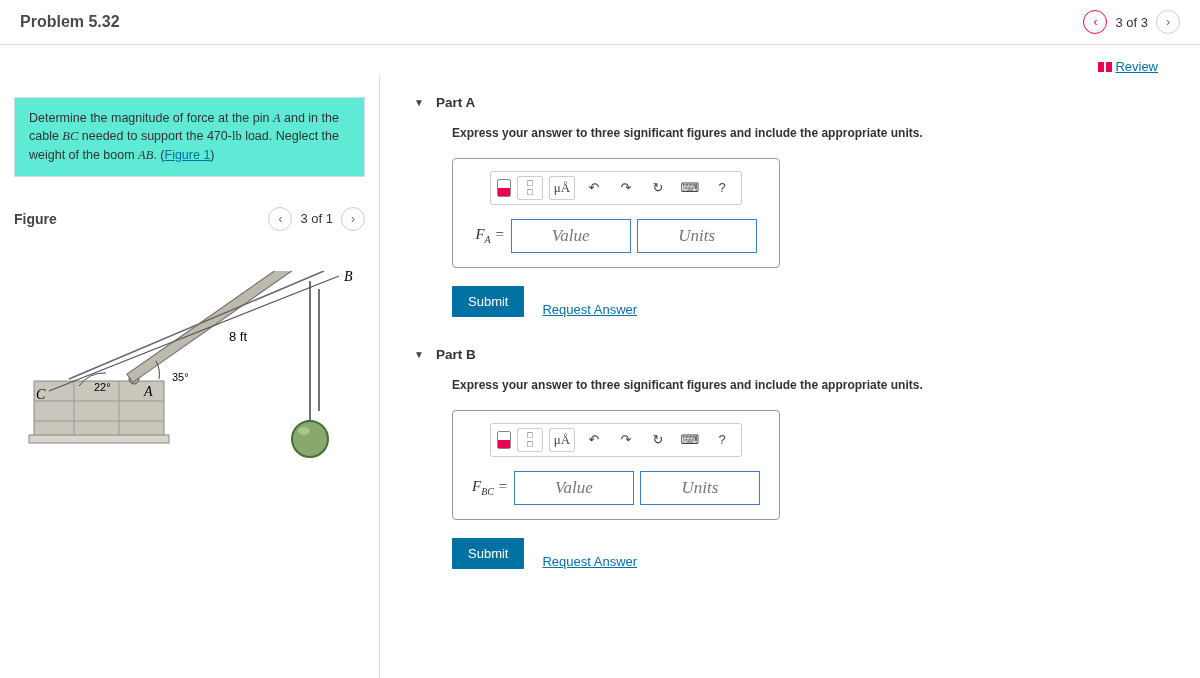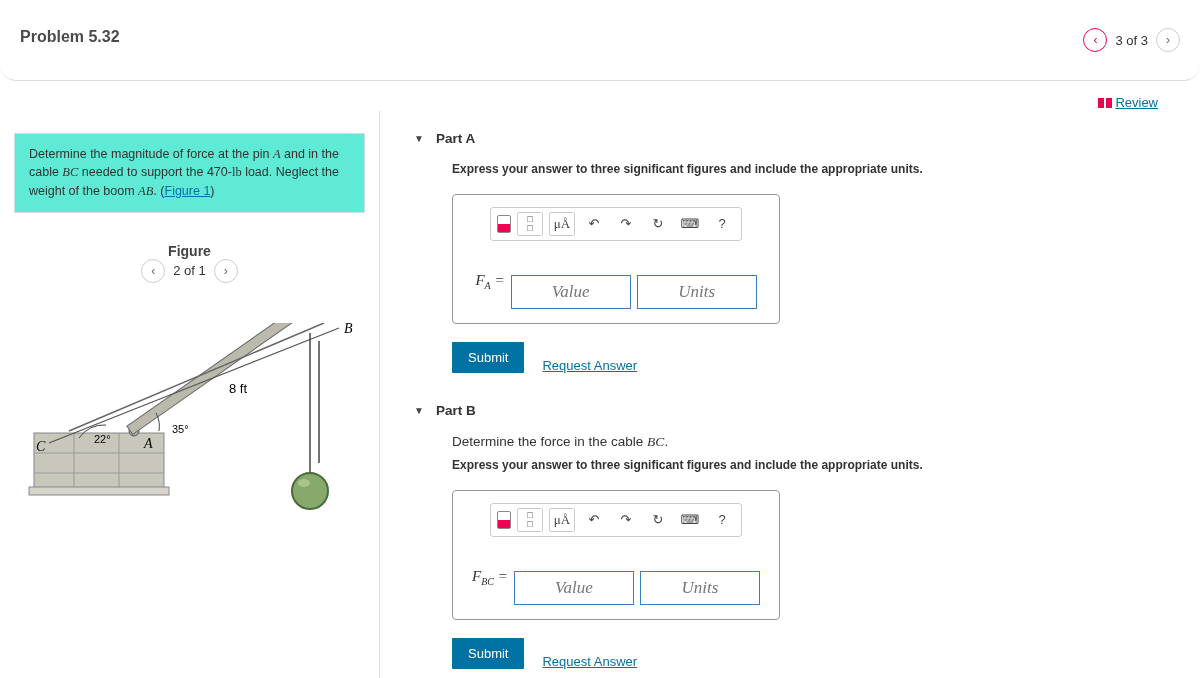--- a/index.html
+++ b/index.html
@@ -1,50 +1,50 @@
 <!DOCTYPE html>
 <html><head>
 <meta charset="utf-8">
 <style>
 * { box-sizing: border-box; margin: 0; padding: 0; }
 body { font-family: Arial, Helvetica, sans-serif; font-size: 13px; color: #333; background: #fff; }
-.header { display: flex; align-items: flex-start; justify-content: space-between; padding: 28px 20px; border-bottom: 1px solid #ddd; border-radius: 16px; }
+.header { display: flex; align-items: center; justify-content: space-between; padding: 10px 20px; border-bottom: 1px solid #ddd; }
 .header h1 { font-size: 16px; font-weight: bold; color: #4a4a4a; }
 .nav-group { display: flex; align-items: center; gap: 8px; font-size: 13px; }
 .circ { width: 24px; height: 24px; border: 1px solid #ccc; border-radius: 50%; display: flex; align-items: center; justify-content: center; cursor: pointer; color: #666; font-size: 12px; }
 .circ.active { border-color: #e05; color: #e05; }
 .review-bar { text-align: right; padding: 14px 42px 0 0; }
 .review-link { color: #0071a3; text-decoration: underline; font-size: 13px; display: inline-flex; align-items: center; gap: 5px; }
 .review-link:before { content:''; display:inline-block; width:6px;height:10px;background:#e05;box-shadow:8px 0 0 #e05; margin-right:6px;}
 .main { display: flex; }
 .left { width: 380px; padding: 22px 14px 10px 14px; border-right: 1px solid #ddd; min-height: 610px; }
 .desc-box { background: #5eead4; border: 1px solid #cde; padding: 11px 14px; line-height: 1.5; font-size: 12.5px;}
 .desc-box .mathit { font-style: italic; font-family: 'Times New Roman', serif; }
 .figure-link { color: #0071a3; text-decoration: underline; }
-.figure-head { display: flex; align-items: center; justify-content: space-between; margin-top: 30px; flex-direction: column; }
+.figure-head { display: flex; align-items: center; justify-content: space-between; margin-top: 30px; }
 .figure-head h2 { font-size: 14px; font-weight: bold; color: #444; }
 .figure-area { margin-top: 40px; padding: 0 10px; }
 .right { flex: 1; padding: 0 0 20px 0; }
 .part { margin-top: 0; }
 .part-head { display: flex; align-items: center; gap: 12px; padding: 20px 0 16px 34px; }
 .part-head .tri { width: 10px; height: 10px; display: inline-flex; align-items: center; color: #444; font-size: 10px; cursor:pointer;}
 .part-head .ttl { font-weight: bold; font-size: 13.5px; }
 .part-body { padding: 0 0 0 72px; }
 .question { font-size: 13.5px; margin-bottom: 8px; }
 .question .mathit { font-style: italic; font-family: 'Times New Roman', serif; }
 .instruction { font-weight: bold; font-size: 12px; margin-bottom: 18px; }
 .input-panel { border: 1px solid #999; border-radius: 4px; width: 328px; padding: 12px 10px 14px 10px; text-align: center;}
 .toolbar { display: inline-flex; align-items: center; gap: 6px; border: 1px solid #ccc; border-radius: 3px; padding: 4px 6px; margin: 0 auto 14px auto; }
 .tool { width: 26px; height: 24px; display: flex; align-items: center; justify-content: center; cursor: pointer; color: #444; font-size: 13px; border-radius:2px;}
 .tool.box { border:1px solid #ccc;}
 .tool.mu { font-family:'Times New Roman',serif; }
 .ans-row { display: flex; align-items: center; gap:6px; justify-content:center;}
 .ans-label { font-style: italic; font-family: 'Times New Roman', serif; font-size: 15px; }
 .ans-label sub { font-size:10px; font-style:italic;}
-.field { border: 1px solid #3b7dbd; height: 34px; display: flex; align-items: center; justify-content: center; font-size: 17px; font-style: italic; font-family:'Times New Roman',serif; color:#777;margin-top:20px;}
+.field { border: 1px solid #3b7dbd; height: 34px; display: flex; align-items: center; justify-content: center; font-size: 17px; font-style: italic; font-family:'Times New Roman',serif; color:#777;}
 .field.value { width: 120px; }
 .field.units { width: 120px; }
 .action-row { display: flex; align-items: flex-end; gap: 18px; margin-top: 18px; }
 .btn-submit { background: #0071a3; color: #fff; border: none; padding: 8px 16px; font-size: 13px; cursor: pointer; border-radius:1px;}
 .req-link { color: #0071a3; text-decoration: underline; font-size: 13px; }
 
 .fig-svg { width: 340px; height: 190px; }
 </style>
 </head>
 <body>
@@ -68,21 +68,21 @@
 
   <div class="left">
     <div class="desc-box">
       <span>Determine the magnitude of force at the pin </span><span class="mathit">A</span><span> and in the cable </span><span class="mathit">BC</span><span> needed to support the 470-</span><span style="font-family:'Times New Roman',serif;">lb</span><span> load. Neglect the weight of the boom </span><span class="mathit">AB</span><span>. (</span><a href="#" class="figure-link">Figure 1</a><span>)</span>
     </div>
 
     <div class="figure-head">
       <h2>Figure</h2>
       <div class="nav-group">
         <div class="circ">‹</div>
-        <span>2 of 1</span>
+        <span>3 of 1</span>
         <div class="circ">›</div>
       </div>
     </div>
 
     <div class="figure-area">
       <svg class="fig-svg" viewBox="0 0 340 190">
 
         <rect x="10" y="110" width="130" height="60" fill="#c9c6bb" stroke="#888"></rect>
         <line x1="10" y1="130" x2="140" y2="130" stroke="#999"></line>
         <line x1="10" y1="150" x2="140" y2="150" stroke="#999"></line>
@@ -153,23 +153,20 @@
         </div>
       </div>
     </div>
 
     <div class="part" style="margin-top:10px;">
       <div class="part-head">
         <span class="tri">▼</span>
         <span class="ttl">Part B</span>
       </div>
       <div class="part-body">
-        <p class="question">
-          <span>Determine the force in the cable </span><span class="mathit">BC</span><span>.</span>
-        </p>
         <p class="instruction">Express your answer to three significant figures and include the appropriate units.</p>
 
         <div class="input-panel">
           <div class="toolbar">
             <span class="tool box" style="background:linear-gradient(#fff 50%,#e05 50%);width:14px;height:18px;border:1px solid #888;"></span>
             <span class="tool box" style="font-size:9px;line-height:1;">□<br>□</span>
             <span class="tool box mu">μÅ</span>
             <span class="tool">↶</span>
             <span class="tool">↷</span>
             <span class="tool">↻</span>

